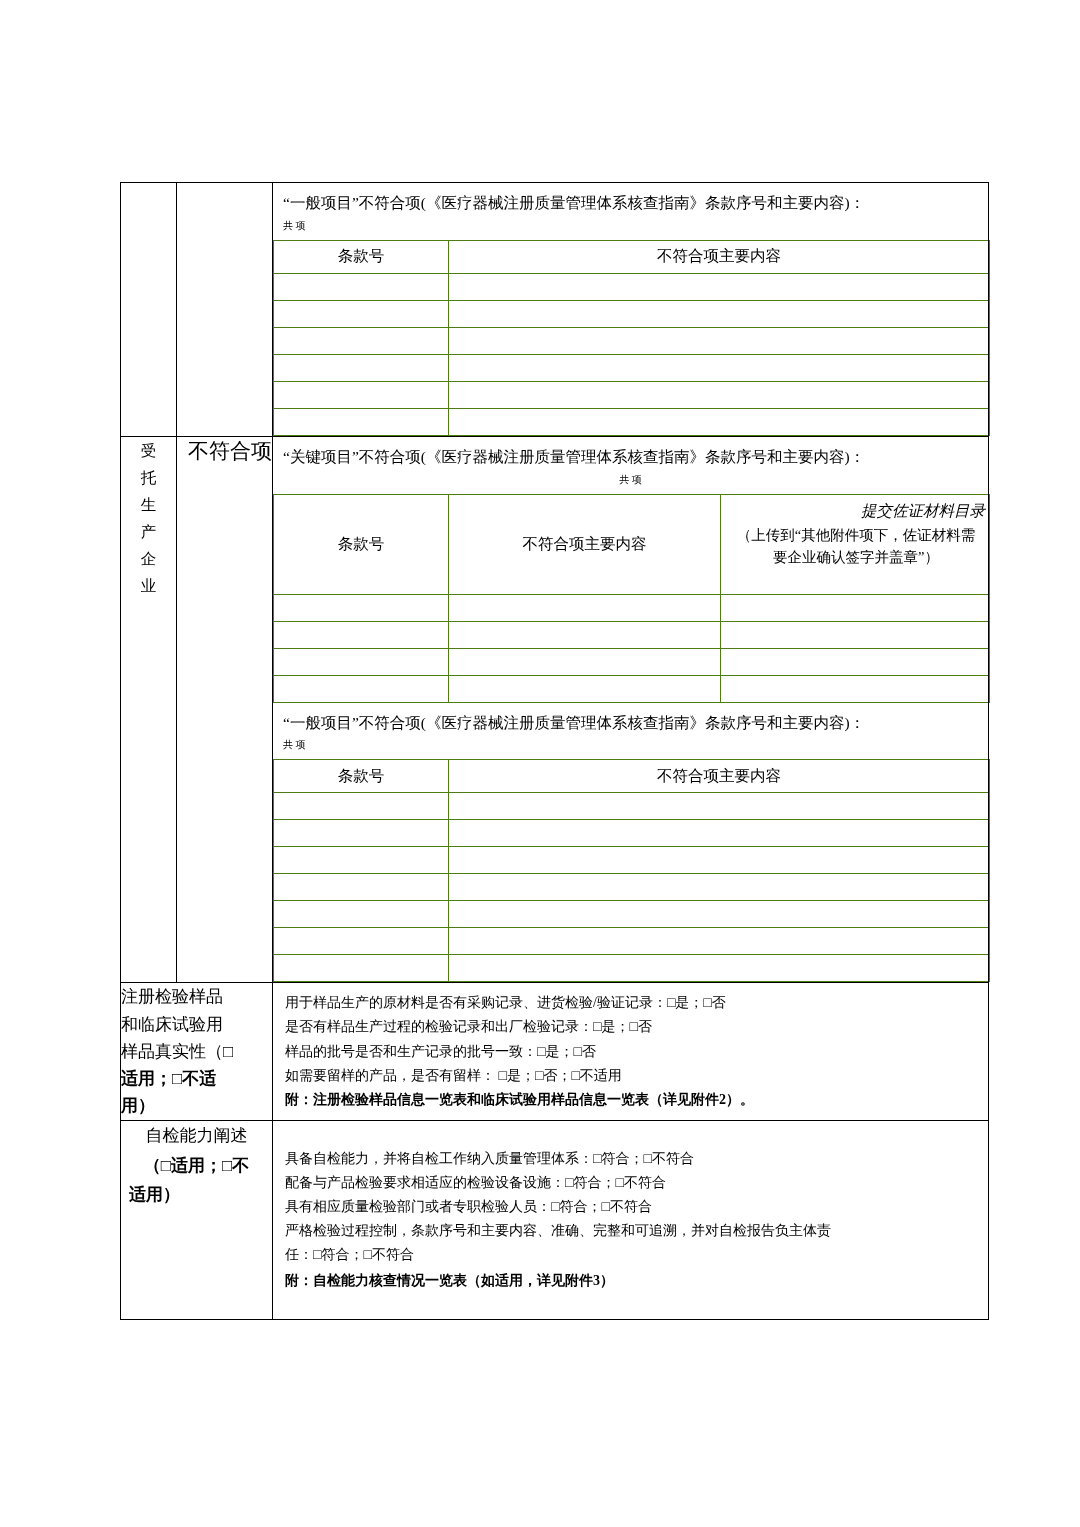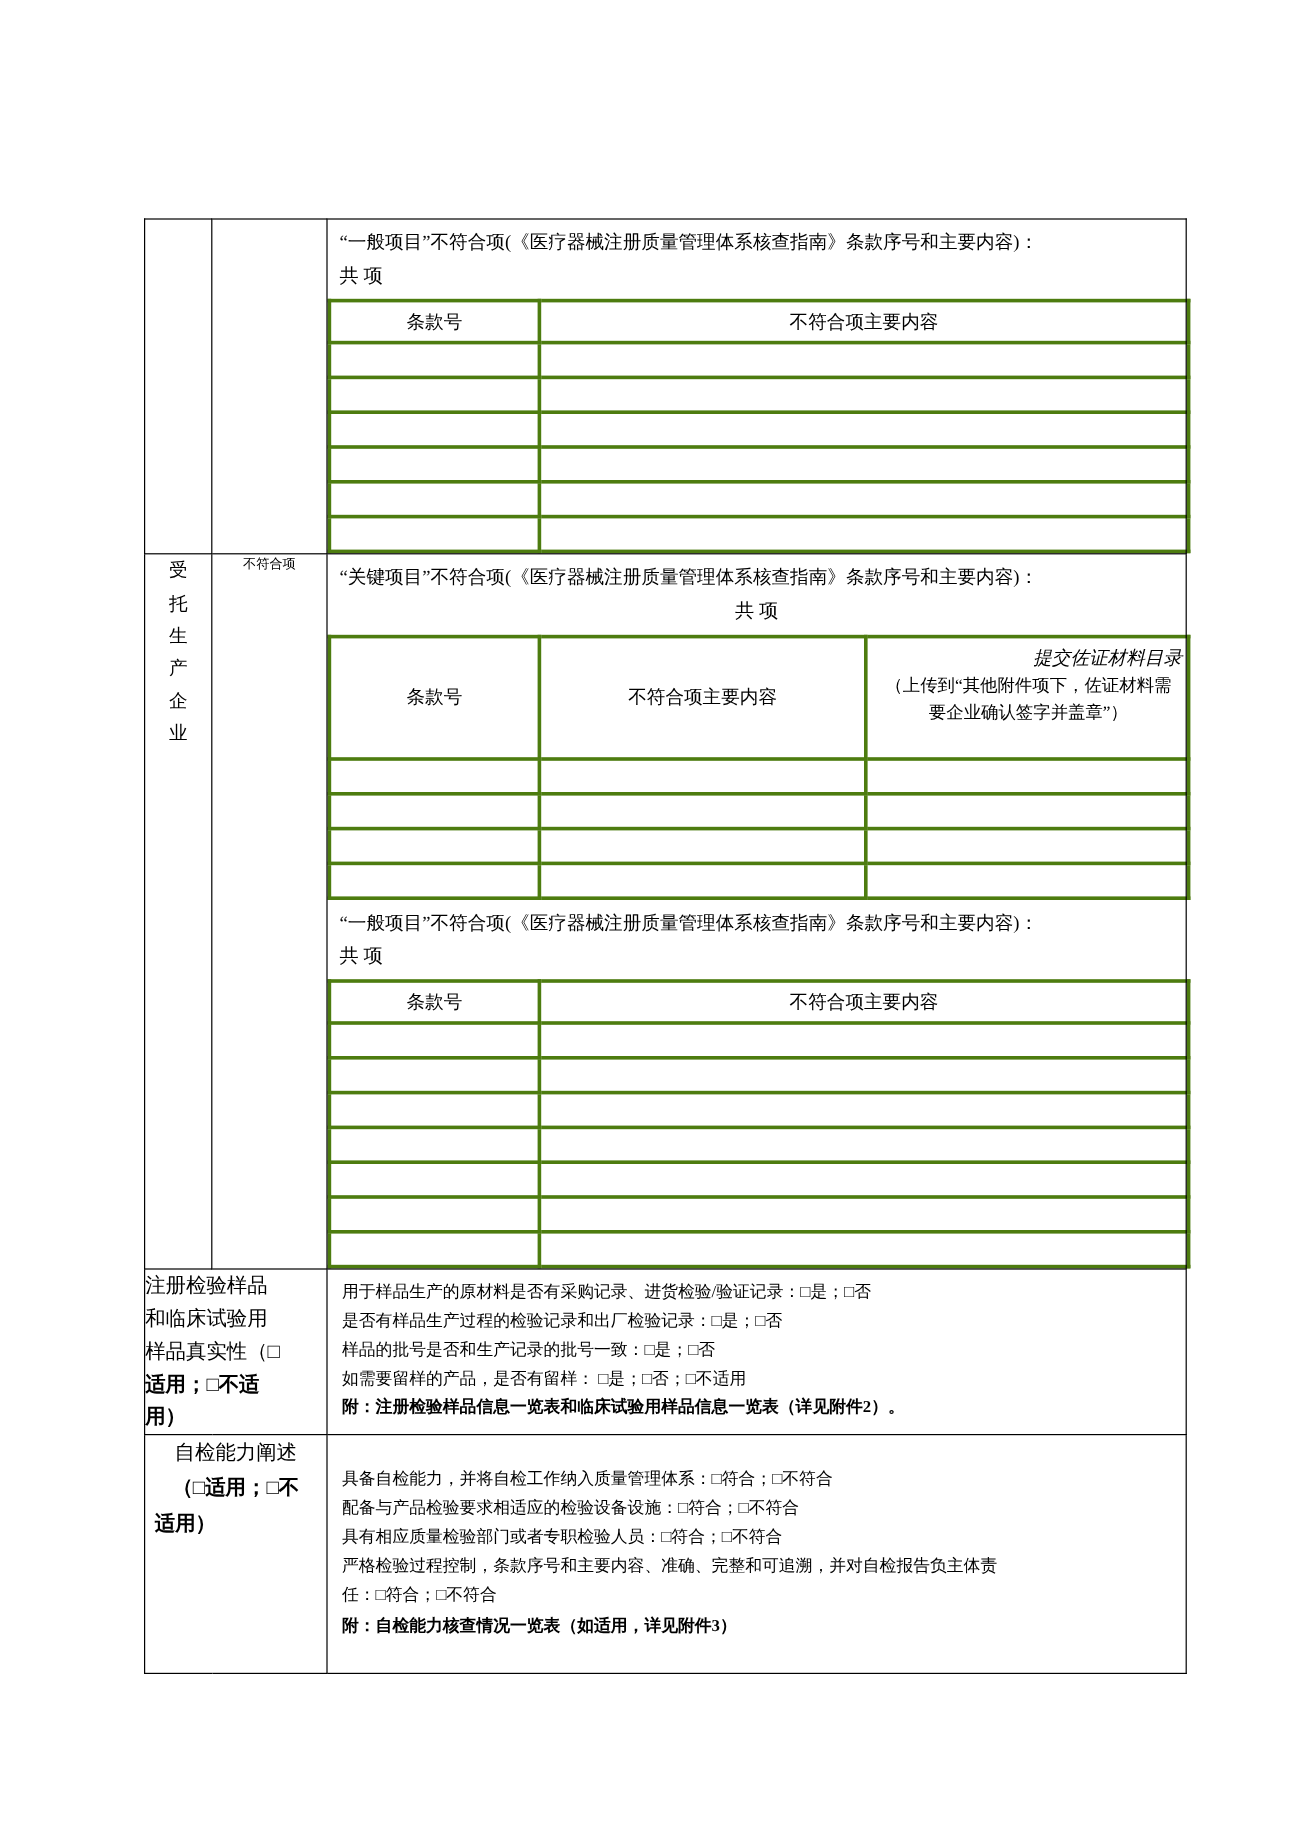--- a/index.html
+++ b/index.html
@@ -38,23 +38,23 @@
     text-align: center;
     vertical-align: middle;
     font-size: 15.5px;
     line-height: 1.5;
   }
   .vert-label .ch {
     display: block;
     line-height: 1.75;
   }
   .mid-label {
-    text-align: center;
+    text-align: right;
     vertical-align: middle;
-    font-size: 11px;
+    font-size: 21px;
     padding-left: 10px;
   }
   .left-label {
     font-size: 17px;
     line-height: 1.6;
     padding: 8px 6px 8px 8px;
     vertical-align: top;
   }
   .left-label-mid {
     font-size: 17px;
@@ -62,31 +62,31 @@
     padding: 8px 6px 8px 8px;
     vertical-align: middle;
     text-align: center;
   }
   .head-line {
     font-size: 15.5px;
     line-height: 1.6;
     padding: 8px 10px 2px 10px;
   }
   .count-line {
-    font-size: 16px;
+    font-size: 10px;
     padding: 0 10px 6px 10px;
     line-height: 1.6;
   }
   .inner-table {
     width: 100%;
     border-collapse: collapse;
     table-layout: fixed;
   }
   .inner-table td {
-    border: 3px solid #4d7c0f;
+    border: 1px solid #4d7c0f;
     height: 24px;
     font-size: 15.5px;
     text-align: center;
     vertical-align: middle;
     padding: 1px 4px;
   }
   .inner-table td.hdr {
     height: 30px;
   }
   .inner-table td.hdr3 {

